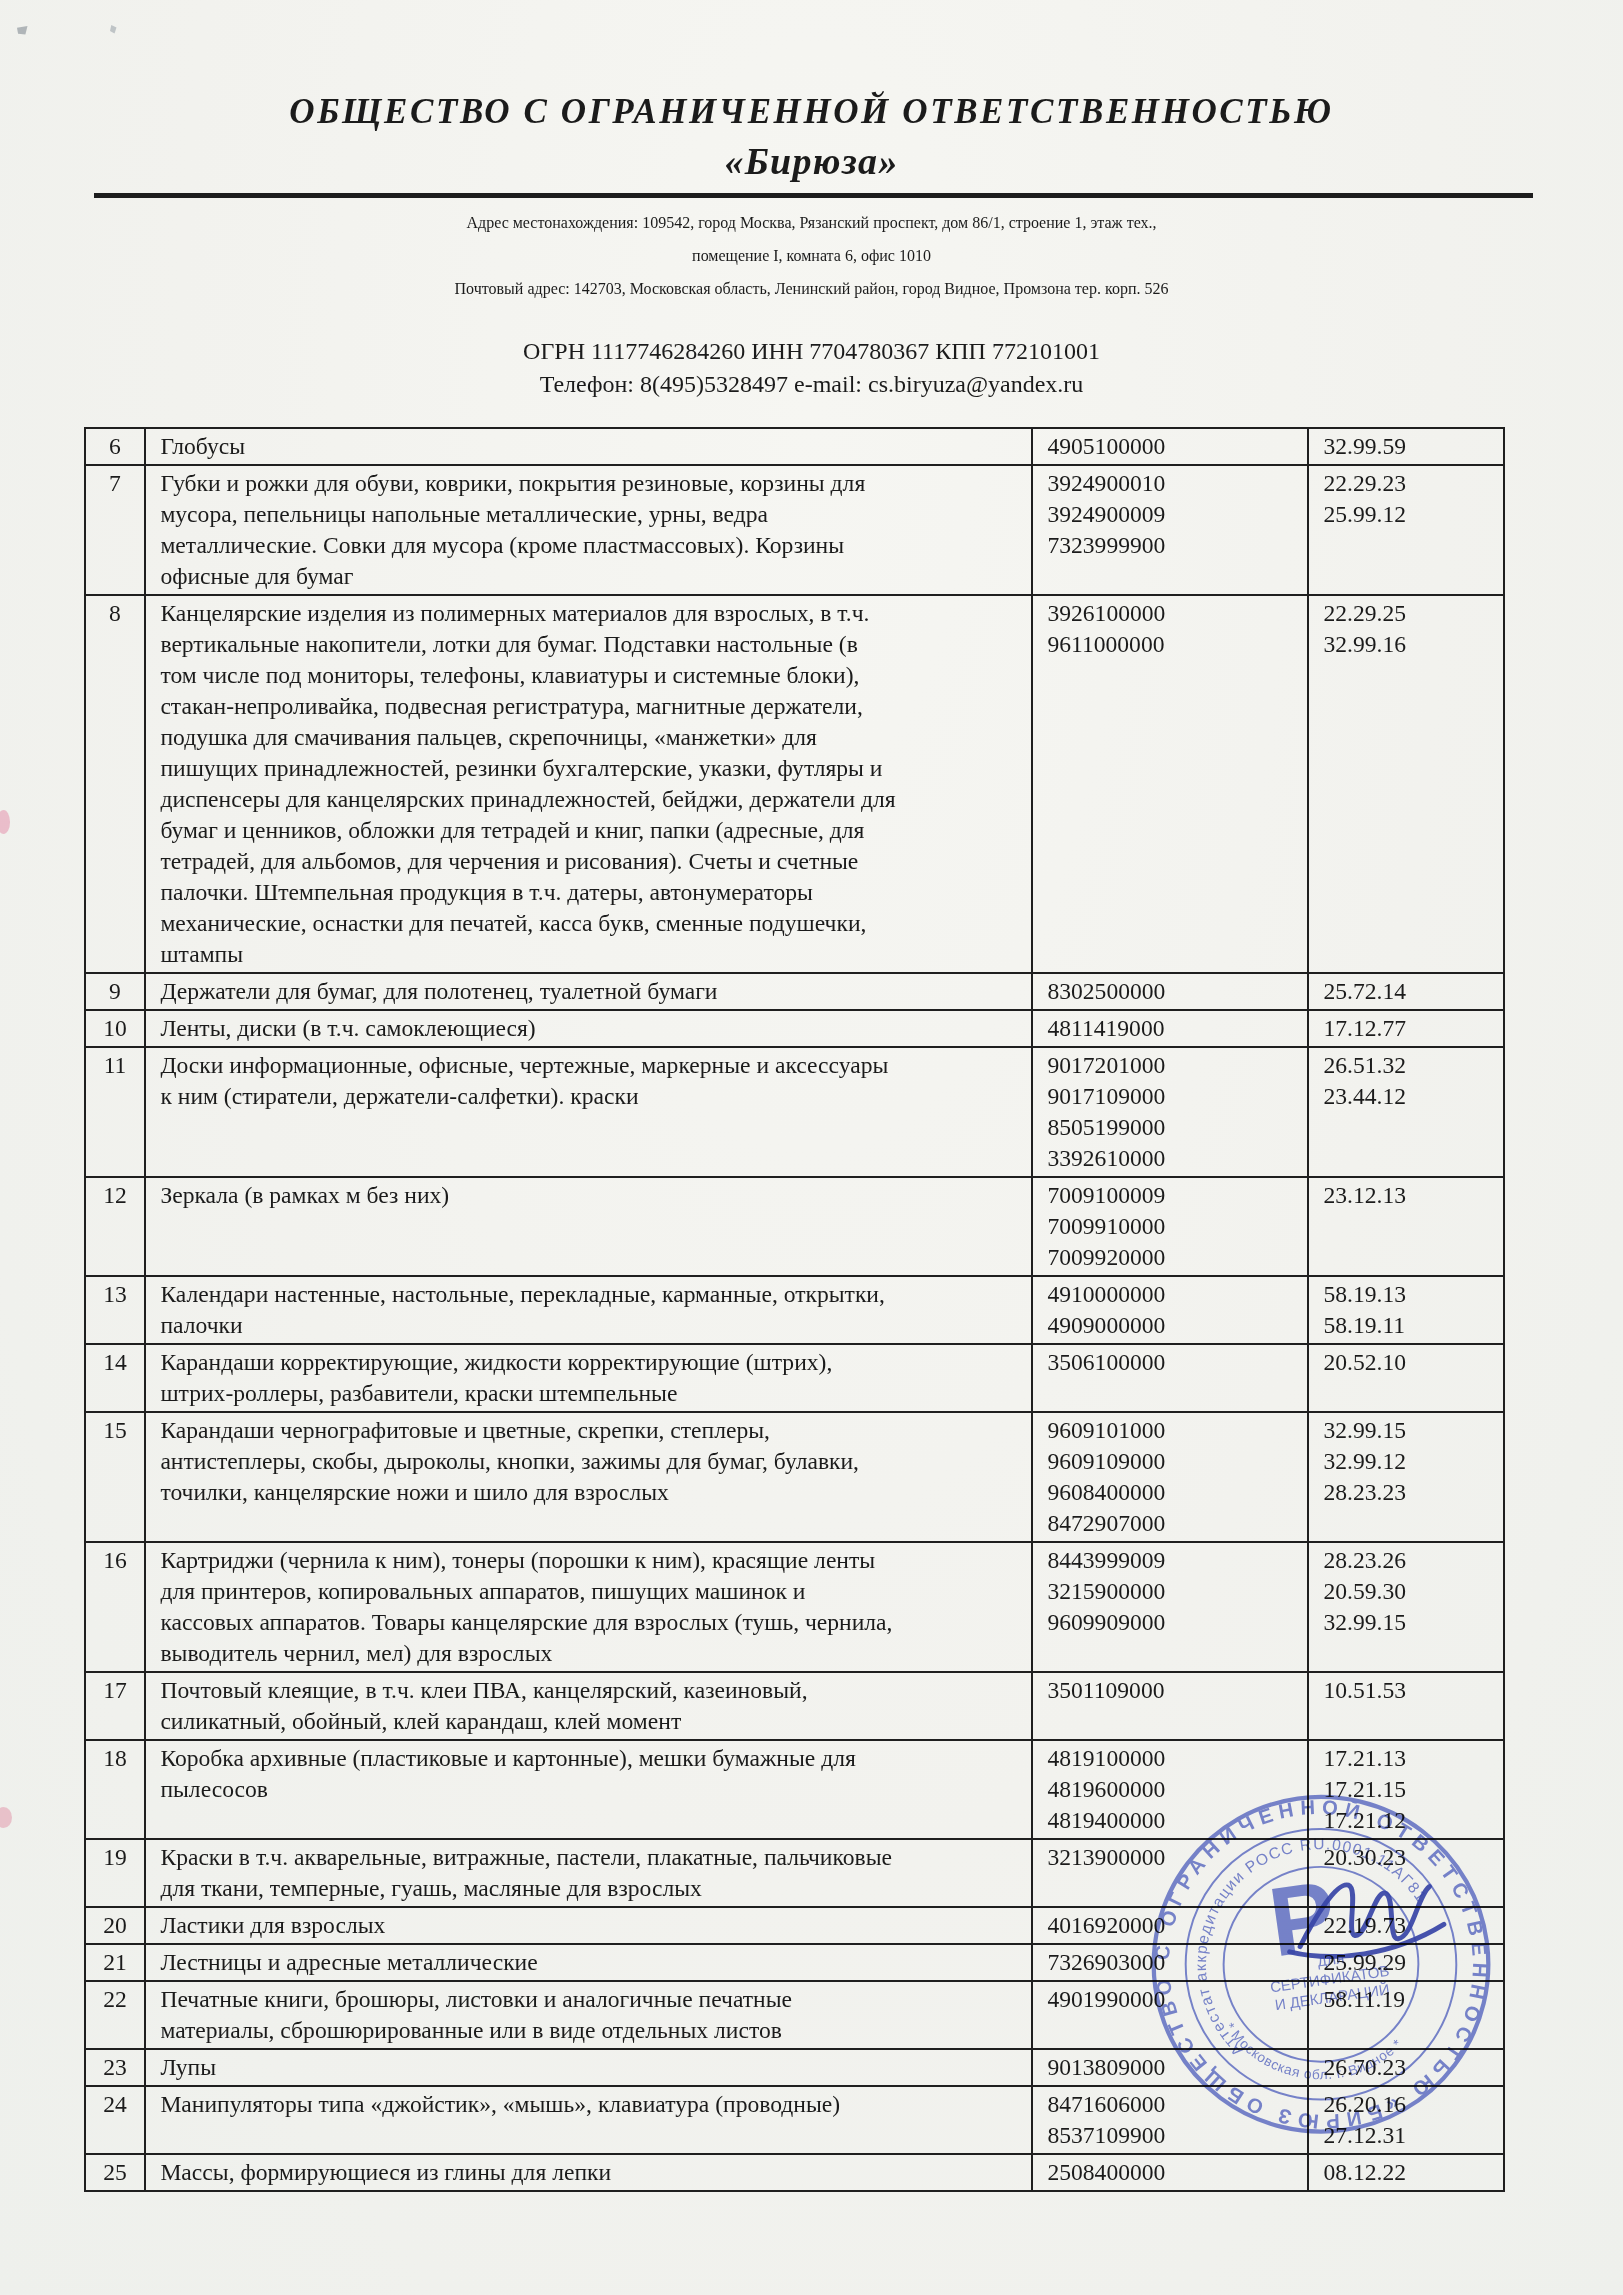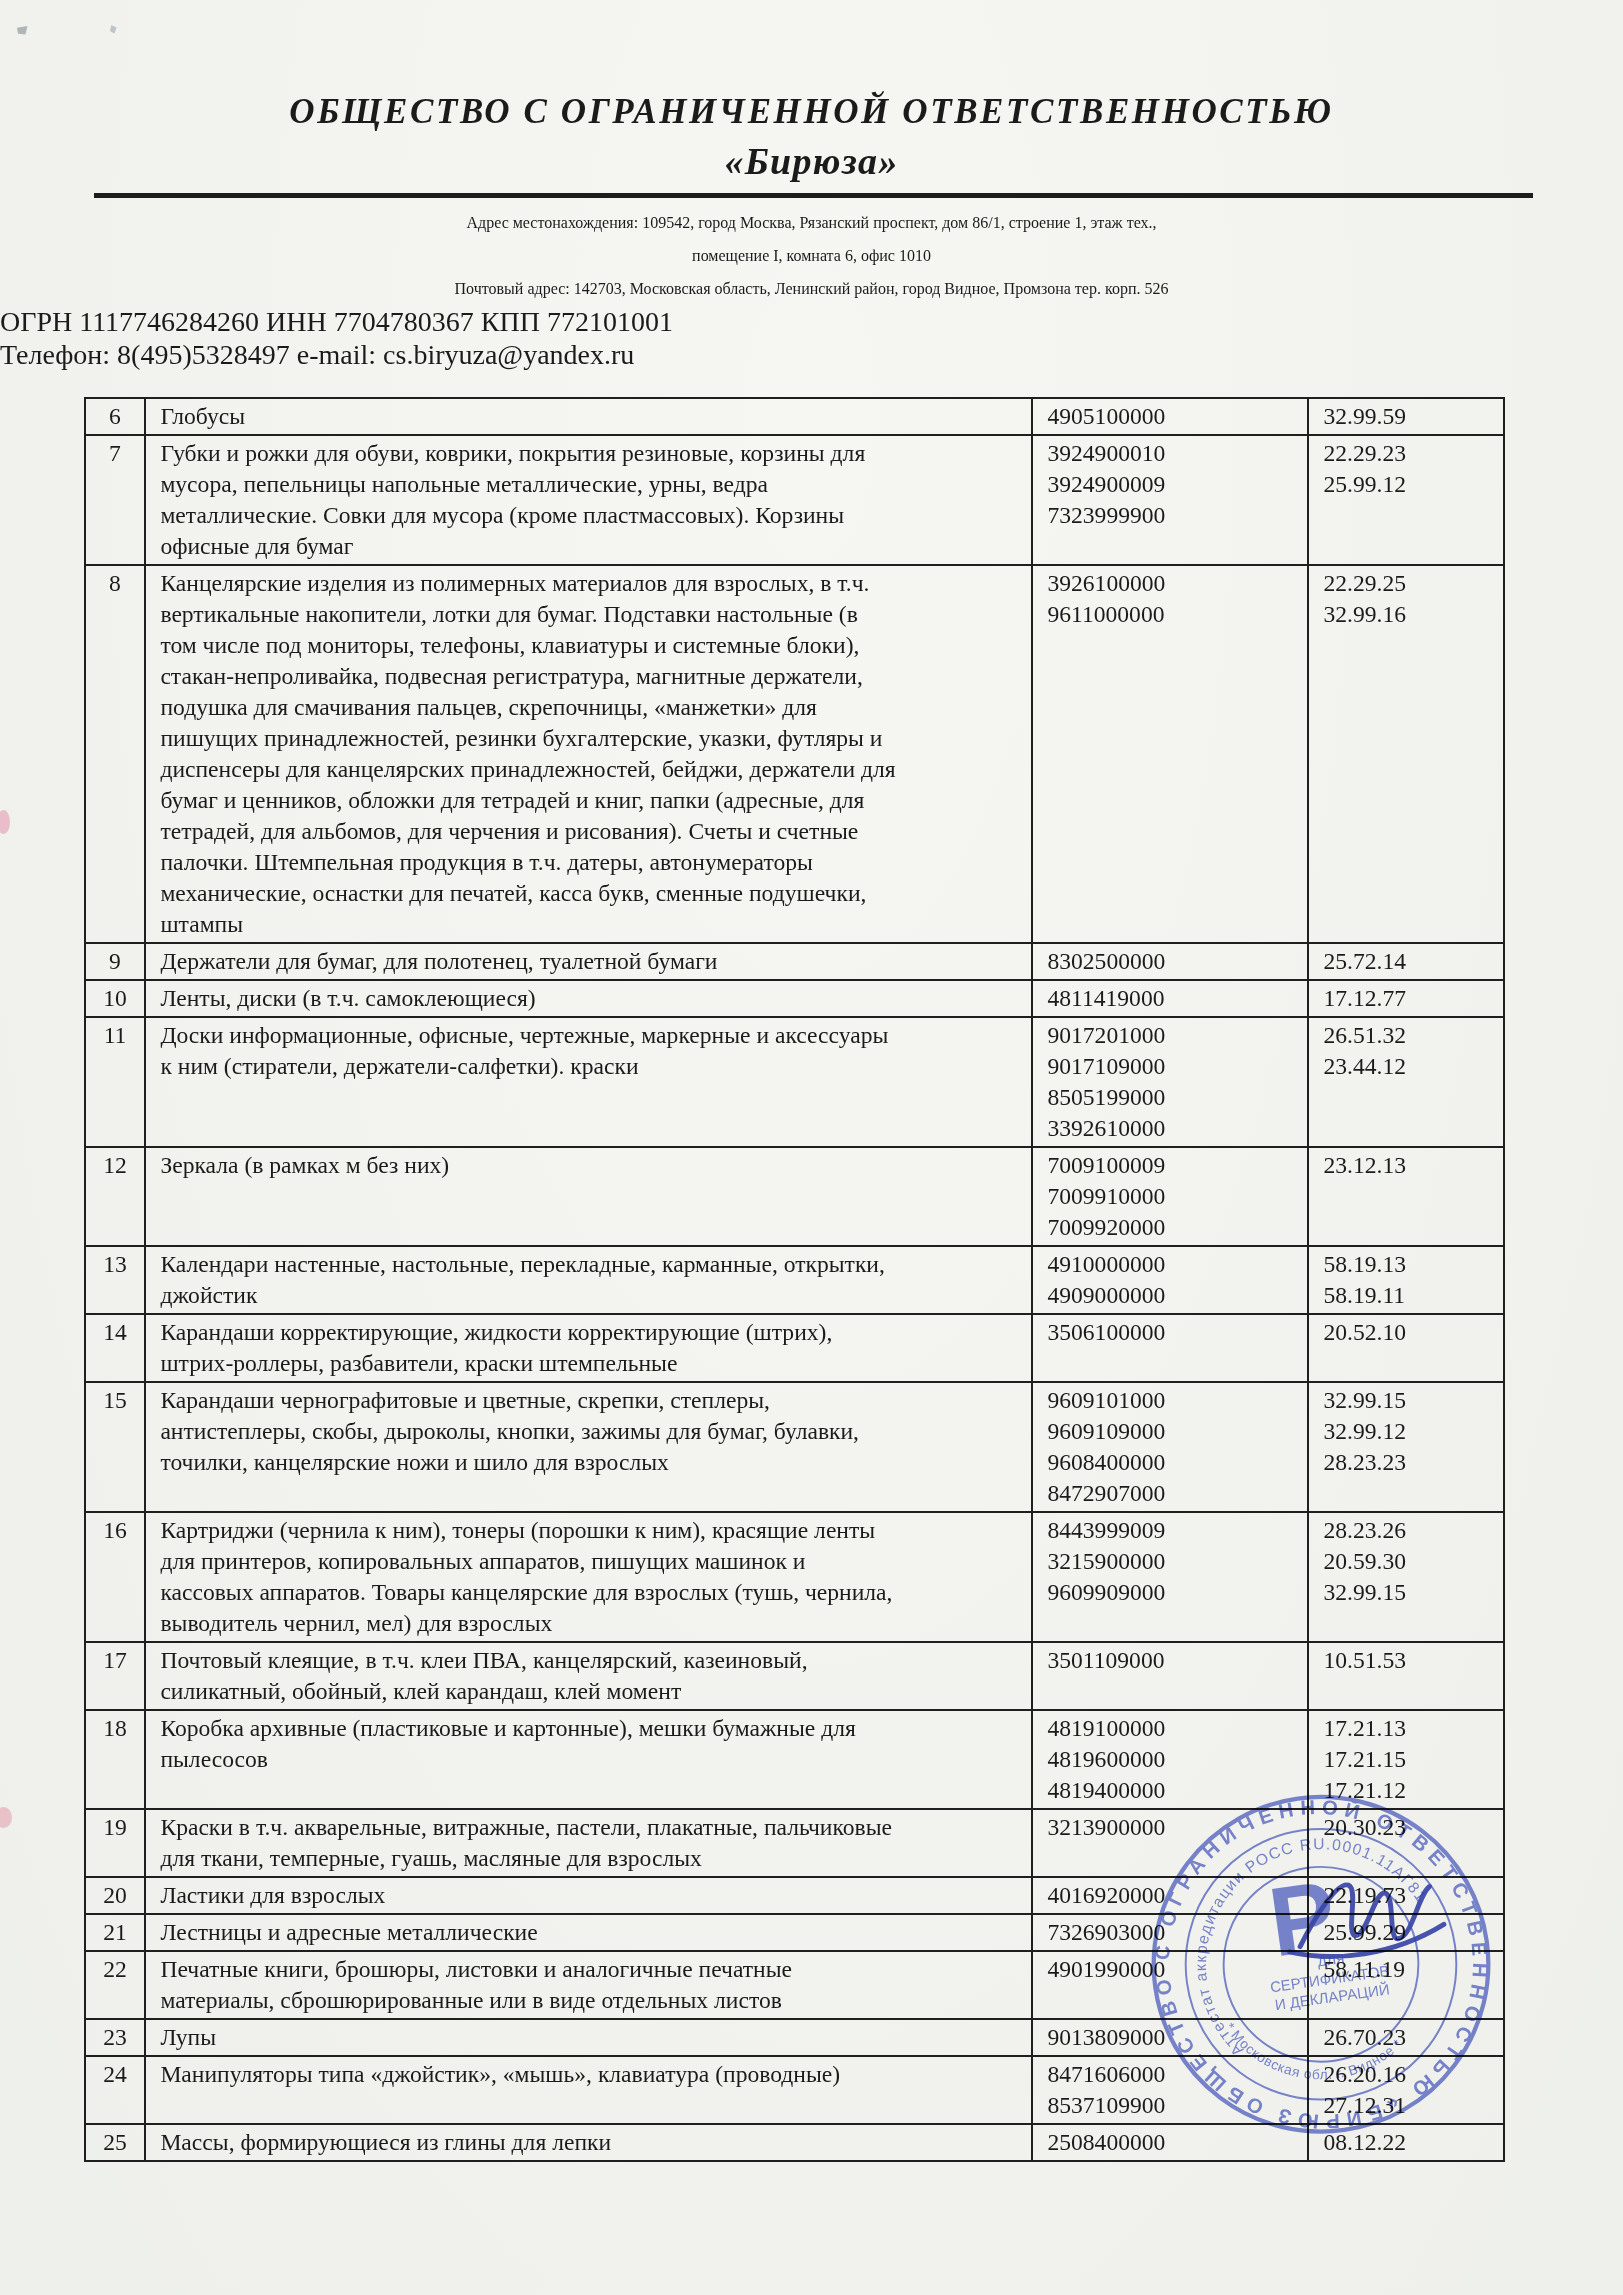--- a/index.html
+++ b/index.html
@@ -23,21 +23,21 @@
     text-align:center;
     font-size:38px; font-weight:bold; font-style:italic;
     margin-top:6.5px; letter-spacing:1.3px;
   }
   .header-rule {
     margin:10.5px 0 0 94px;
     width:1439px; height:5.2px;
     background:#1d1d1d;
   }
   .addr-block { margin-top:7.9px; text-align:center; font-size:16px; line-height:33px; }
-  .reg-block  { text-align:left; font-size:28px; line-height:33px; }
+  .reg-block  { margin-top:30px; text-align:center; font-size:24px; line-height:33px; }
   
   .tbl {
     box-sizing:border-box;
     margin:26px 0 0 84px;
     width:1421px;
     border:2.6px solid #1f1f1f;
     background:transparent;
   }
   .t-row { display:grid; grid-template-columns:58px 887px 276px 1fr; border-top:2.6px solid #1f1f1f; }
   .t-row:first-child { border-top:none; }
@@ -190,21 +190,21 @@
           <div class="ln">7009920000</div>
         </div>
       <div class="cell">
           <div class="ln">23.12.13</div>
         </div>
     </div>
       <div class="t-row">
       <div class="cell num"><span>13</span></div>
       <div class="cell">
           <div class="ln">Календари настенные, настольные, перекладные, карманные, открытки,</div>
-          <div class="ln">джойстик</div>
+          <div class="ln">палочки</div>
         </div>
       <div class="cell">
           <div class="ln">4910000000</div>
           <div class="ln">4909000000</div>
         </div>
       <div class="cell">
           <div class="ln">58.19.13</div>
           <div class="ln">58.19.11</div>
         </div>
     </div>

